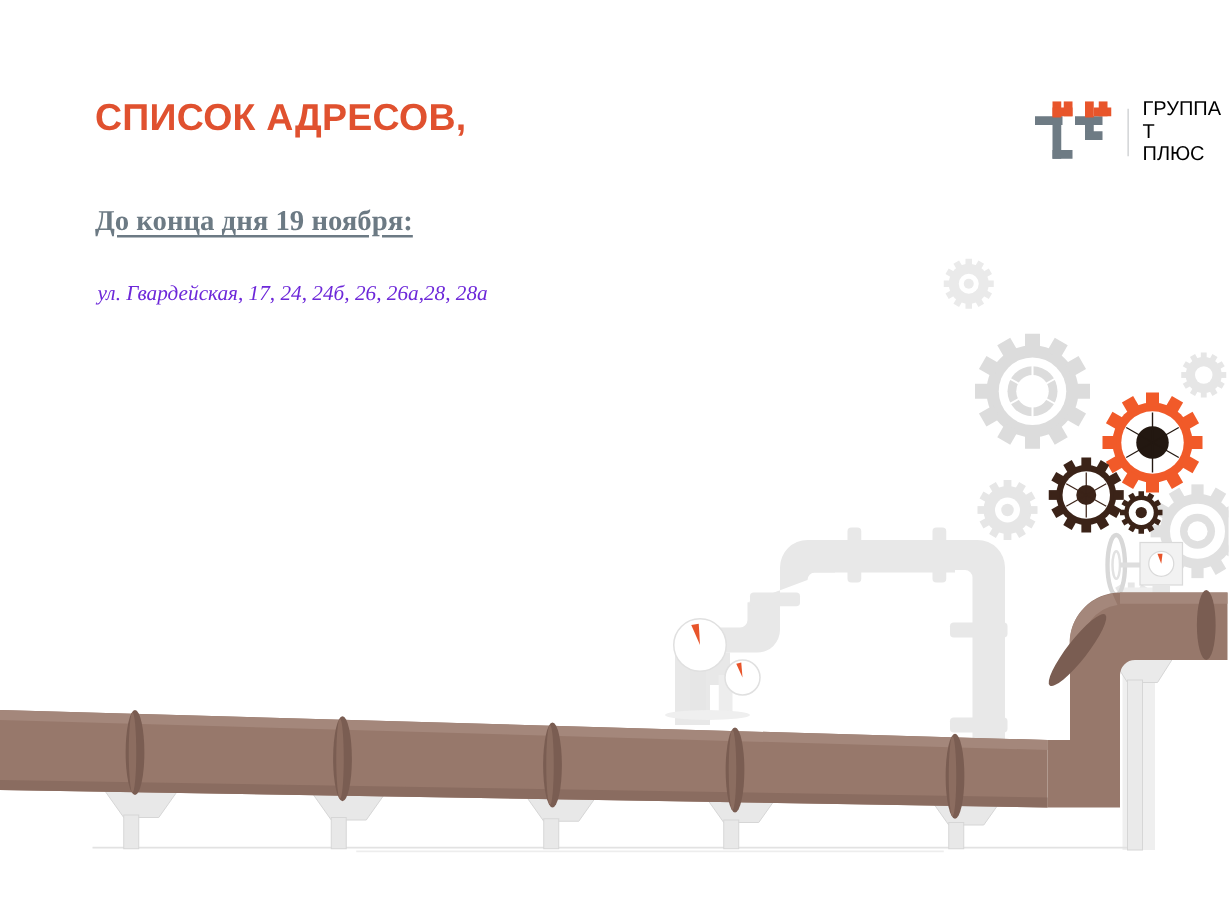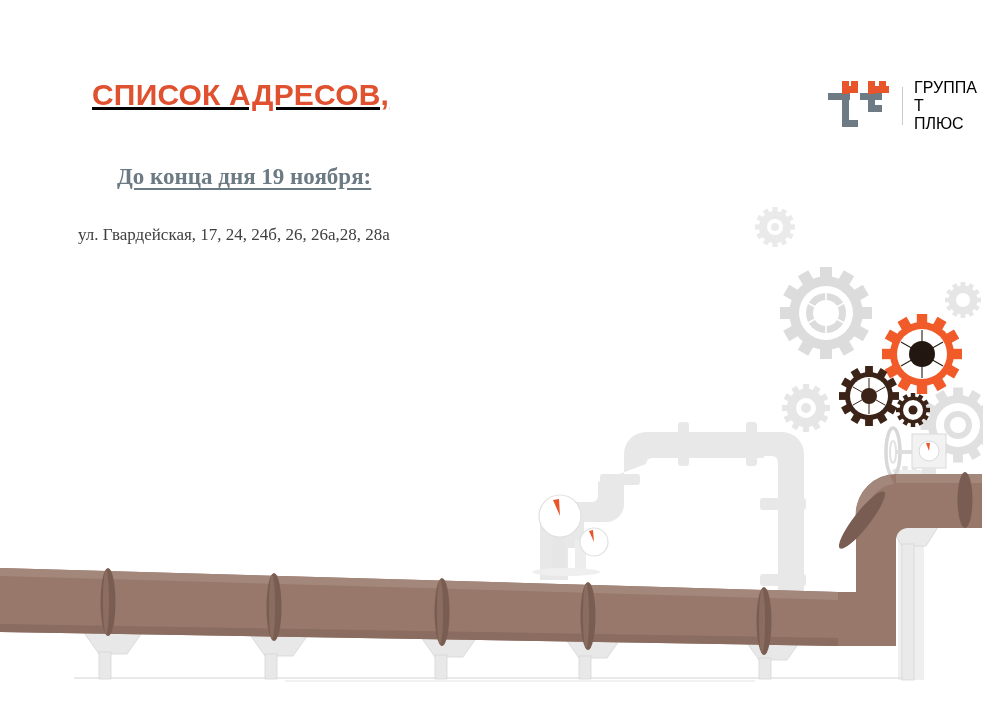--- a/index.html
+++ b/index.html
@@ -31,24 +31,23 @@
 
   
   #content {
     position: relative;
     z-index: 3;
   }
 
   
   #title-block {
     position: absolute;
-    left: 92px;
+    left: 76px;
     top: 76px;
     width: 660px;
-    text-decoration: underline;
   }
   .title-line {
     font-family: "Liberation Sans", sans-serif;
     font-weight: bold;
     font-size: 30px;
     line-height: 37px;
     letter-spacing: 0.2px;
     color: #E0512F;
     white-space: nowrap;
   }
@@ -59,37 +58,37 @@
     left: 76px;
     top: 163px;
     font-family: "Liberation Serif", serif;
     font-weight: bold;
     font-size: 23px;
     line-height: 28px;
     color: #6C7A84;
     text-decoration: underline;
     text-underline-offset: 4px;
     white-space: nowrap;
-    margin-left: 41px;
   }
 
   
   #address-list {
     position: absolute;
     left: 78px;
     top: 224px;
     width: 600px;
   }
   .address-row {
     font-family: "Liberation Serif", serif;
     font-size: 17px;
     line-height: 22px;
-    color: #404040;
+    color: #6d28d9;
     margin-bottom: 20px;
     white-space: nowrap;
+    font-style: italic;
   }
 
   
   #logo {
     position: absolute;
     left: 828px;
     top: 78px;
     width: 140px;
     height: 56px;
     display: flex;

